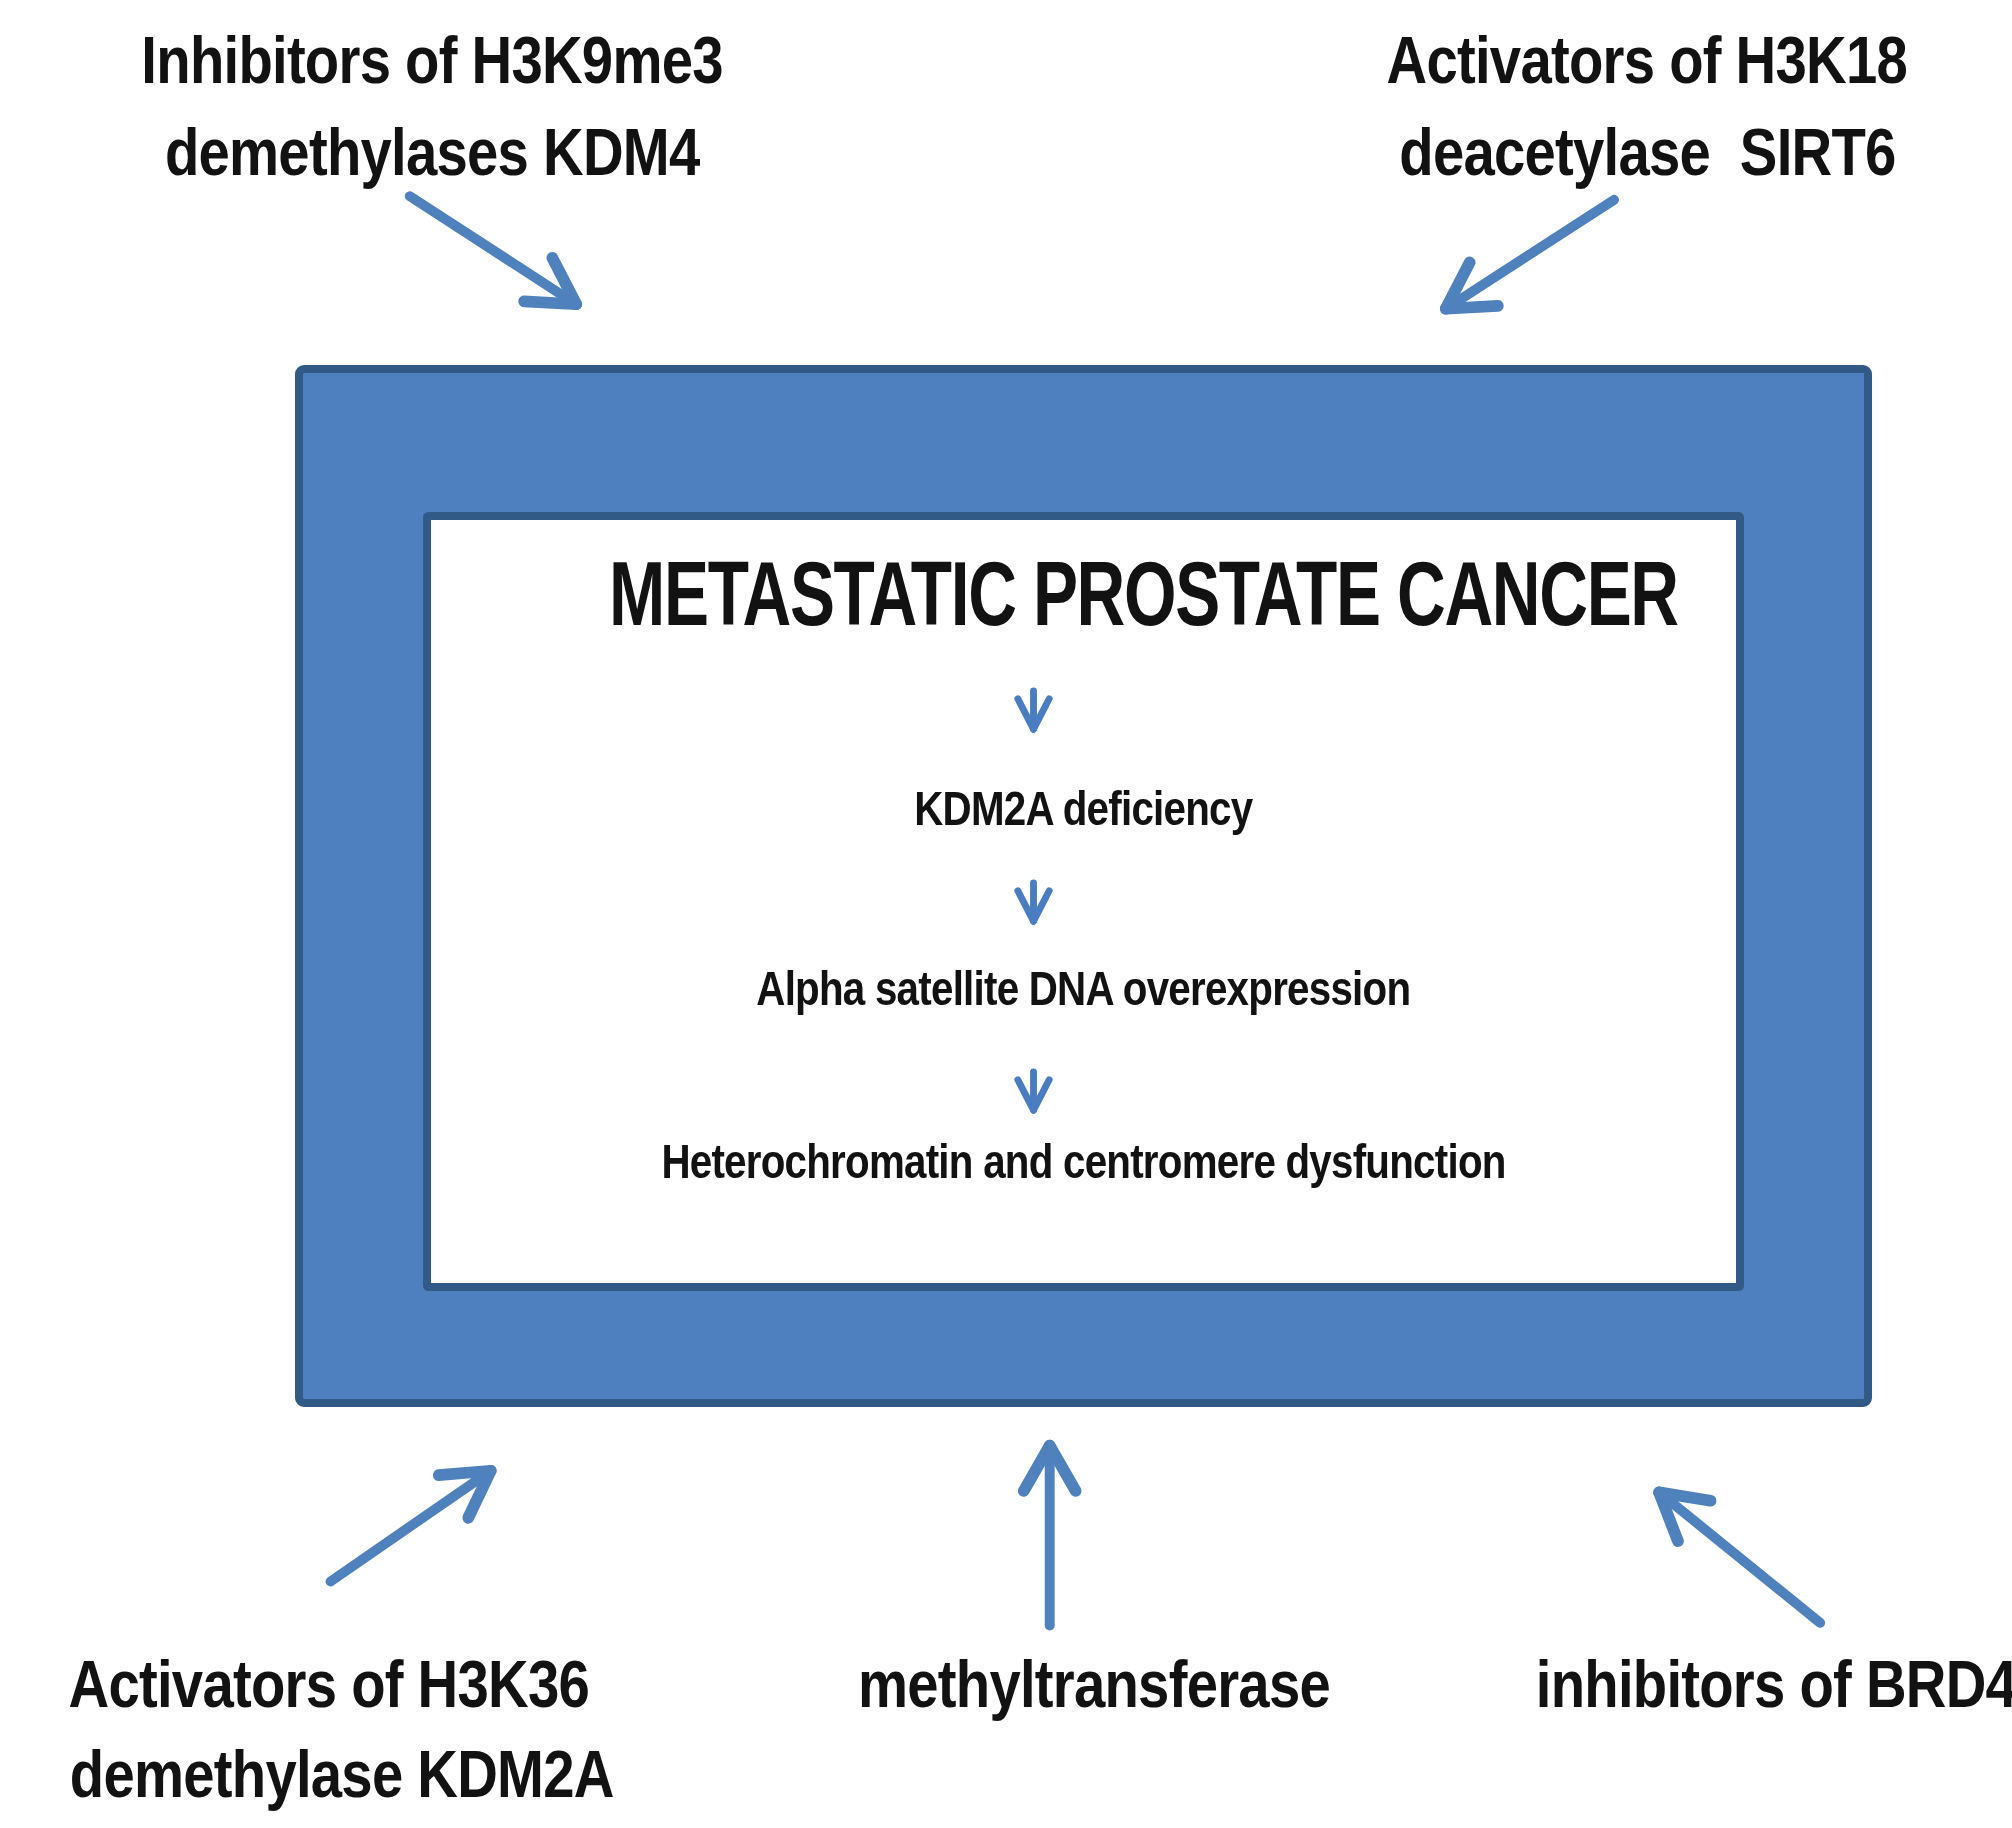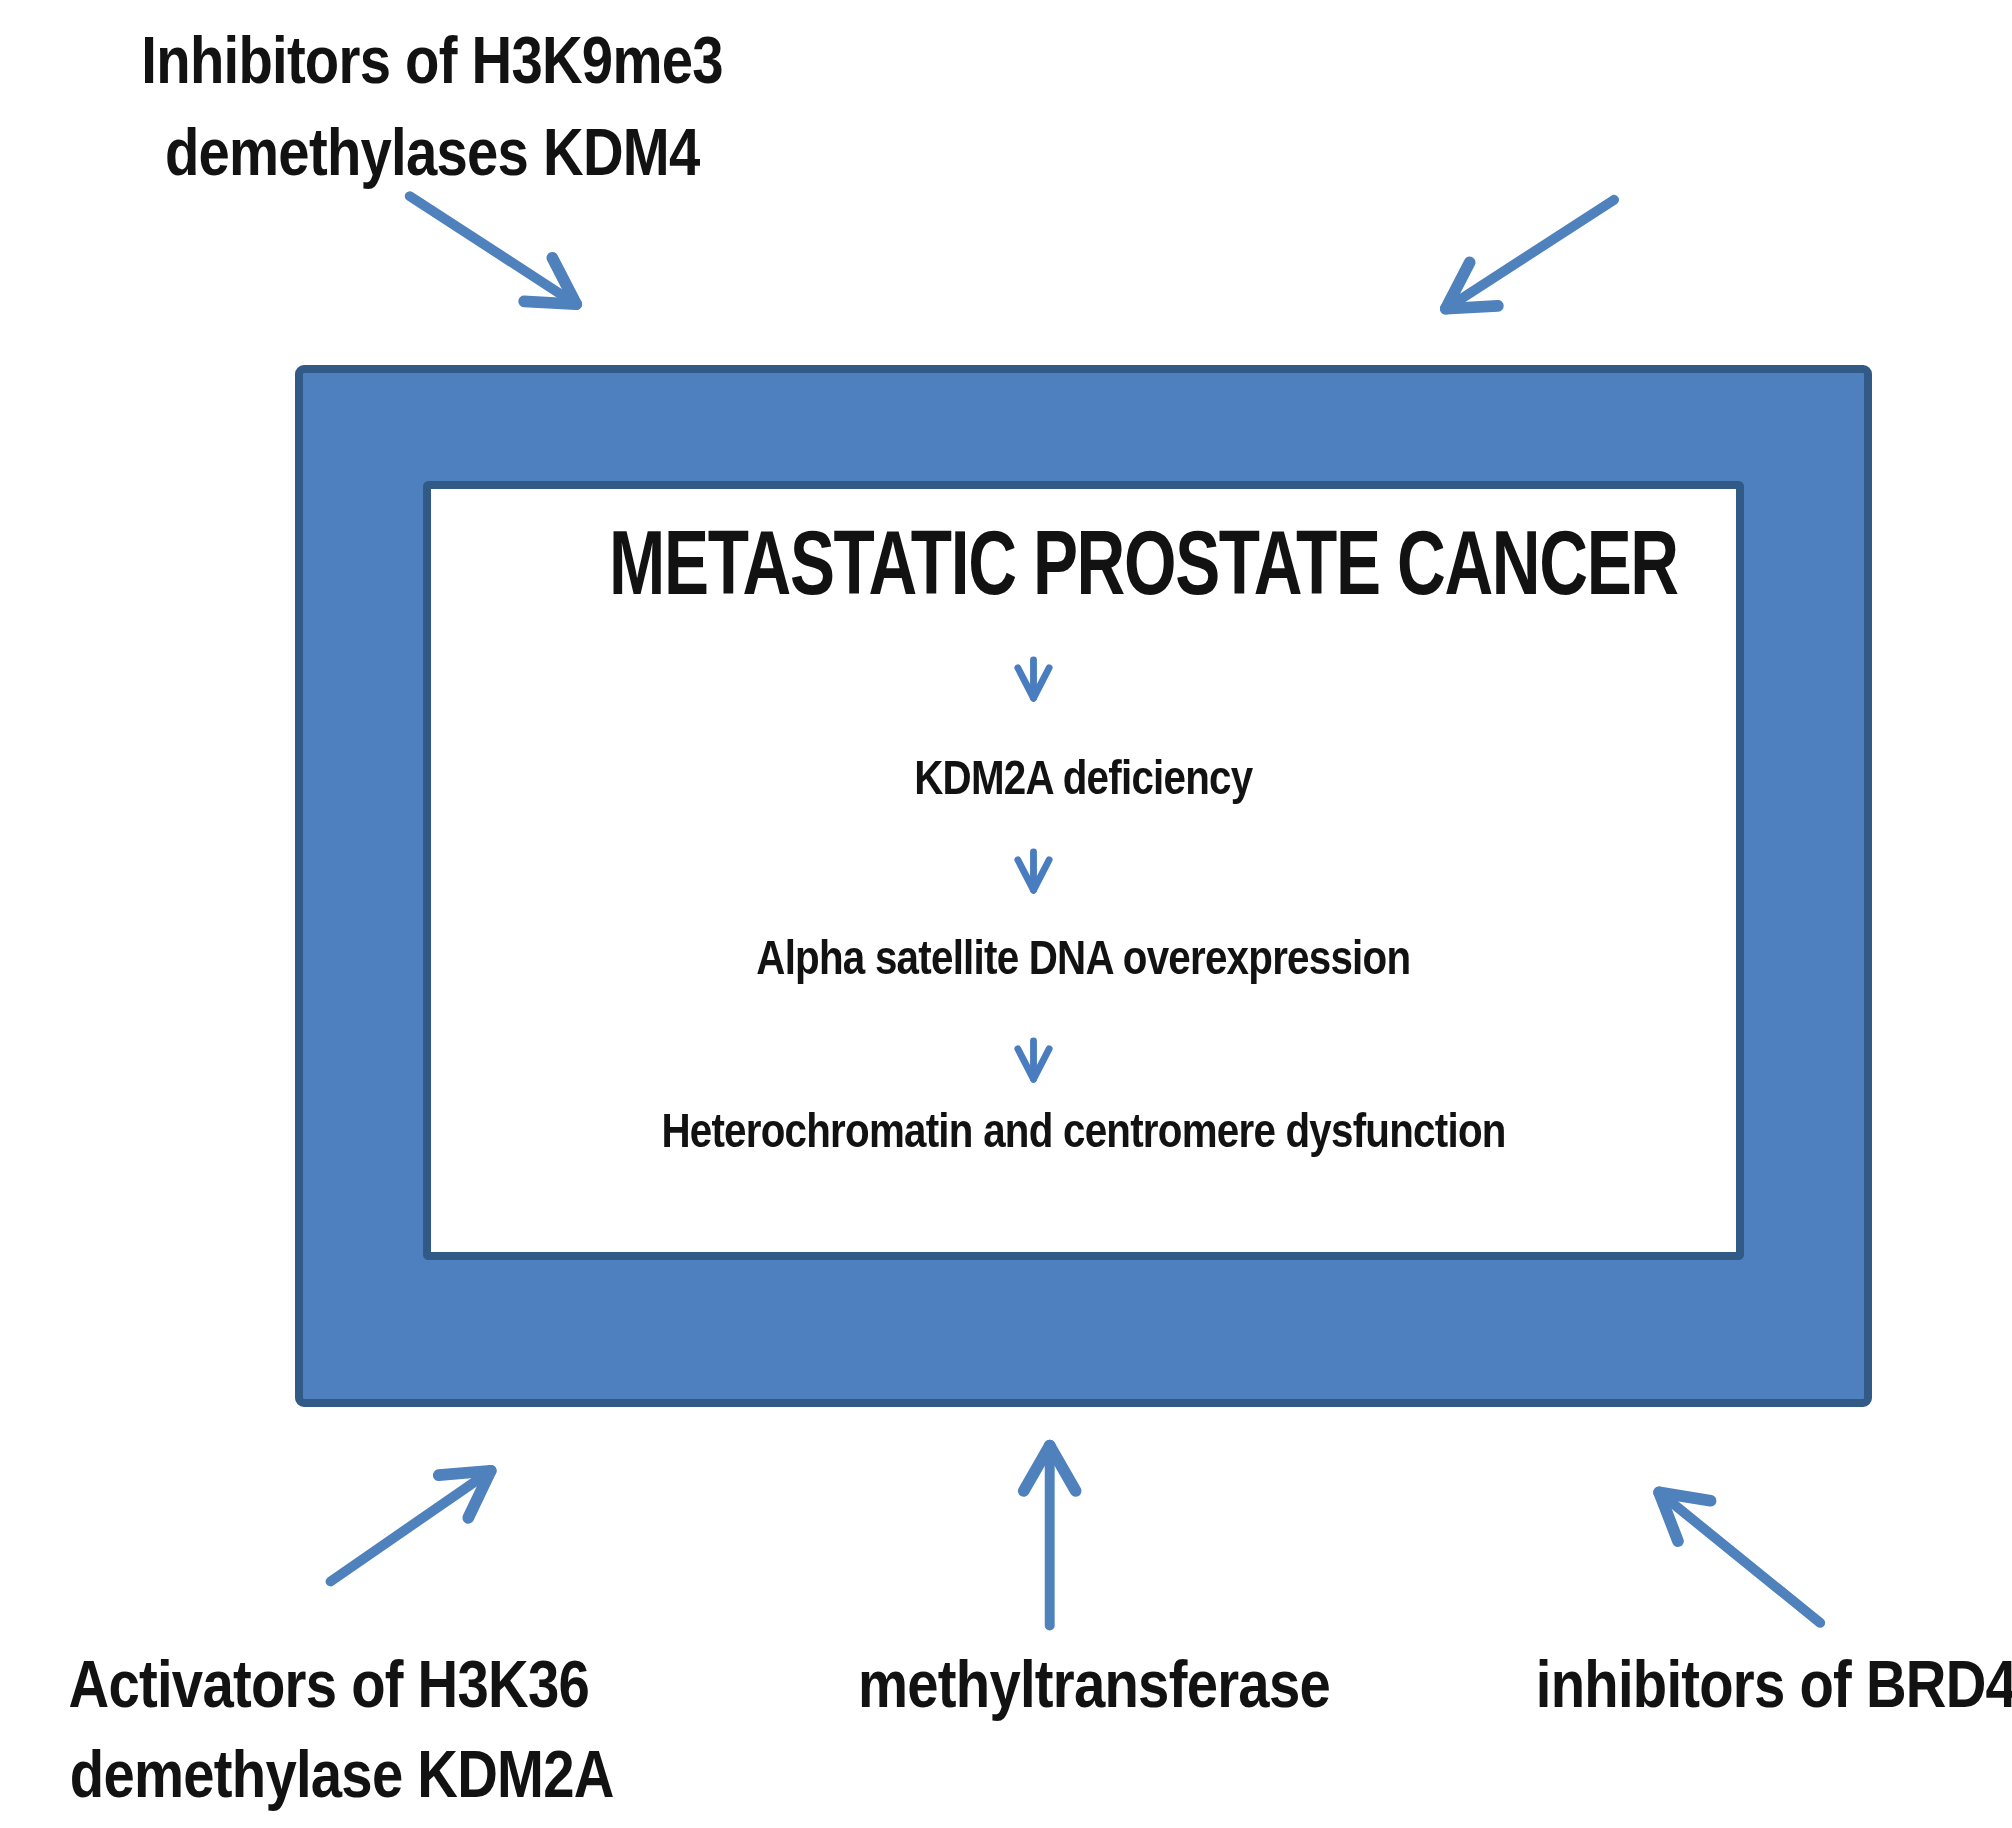--- a/index.html
+++ b/index.html
@@ -45,21 +45,21 @@
 
   
   .outer-box{
     position:absolute;left:295px;top:365px;width:1577px;height:1042px;
     background:var(--box-fill);
     border:8px solid var(--box-border);
     border-radius:9px;
     box-sizing:border-box;
   }
   .inner-box{
-    position:absolute;left:120px;top:108px;width:1321px;height:779px;
+    position:absolute;left:120px;top:139px;width:1321px;height:779px;
     background:#ffffff;
     border:8px solid var(--box-border);
     border-radius:5.4px;
     box-sizing:border-box;
   }
   .inner-row{
     position:absolute;left:0;right:0;
     text-align:center;
   }
   .box-title-row{top:23.4px;}
@@ -101,20 +101,24 @@
 </head>
 <body>
 
 <div class="stage">
 
   <div class="label label-tl">
     <span class="row"><span class="lbl-line">Inhibitors of H3K9me3</span></span>
     <span class="row"><span class="lbl-line">demethylases KDM4</span></span>
   </div>
 
+  <div class="label label-tr">
+    <span class="row"><span class="lbl-line">Activators of H3K18</span></span>
+    <span class="row"><span class="lbl-line">deacetylase  SIRT6</span></span>
+  </div>
 
   <div class="label label-bl">
     <span class="row"><span class="lbl-line">Activators of H3K36</span></span>
     <span class="row"><span class="lbl-line">demethylase KDM2A</span></span>
   </div>
 
   <div class="label label-bc">
     <span class="row"><span class="lbl-line">methyltransferase</span></span>
   </div>
 

